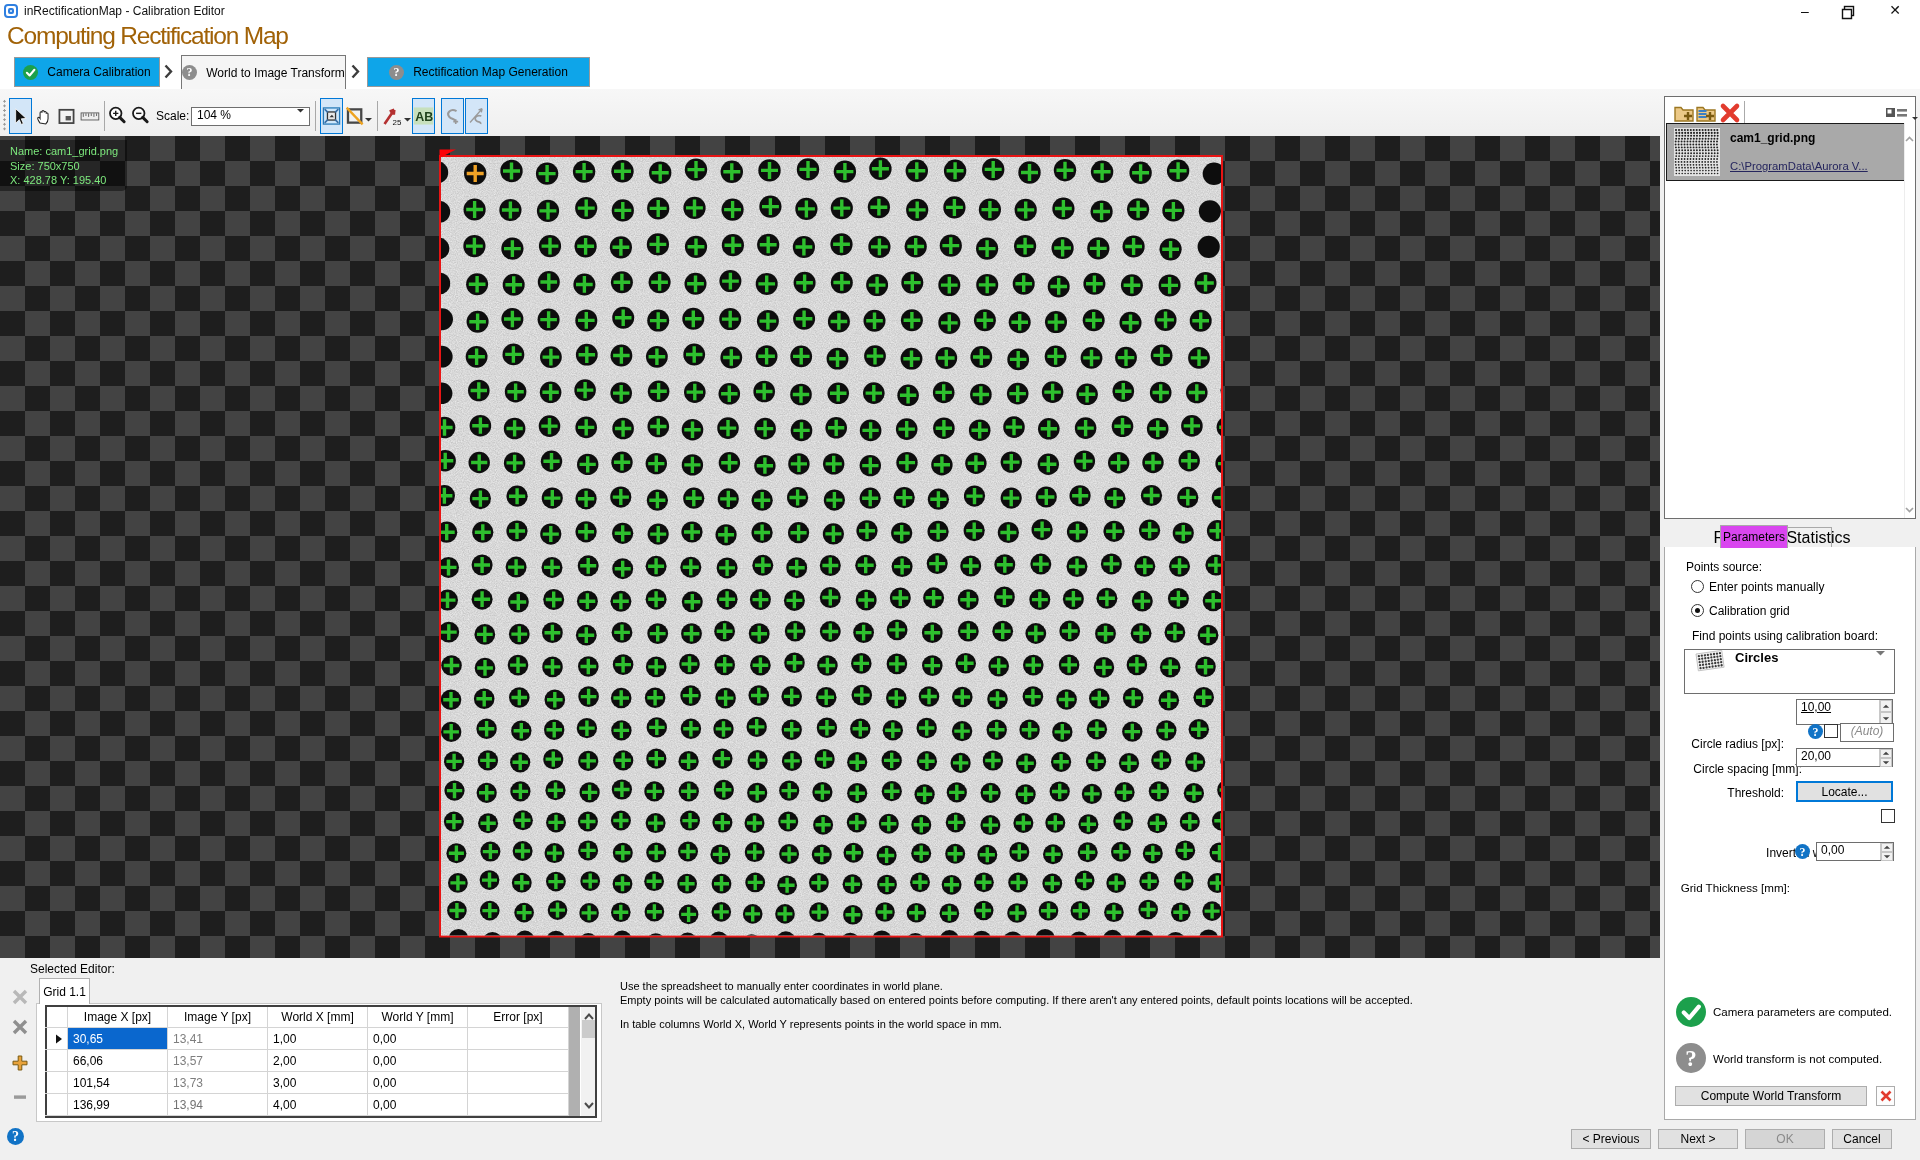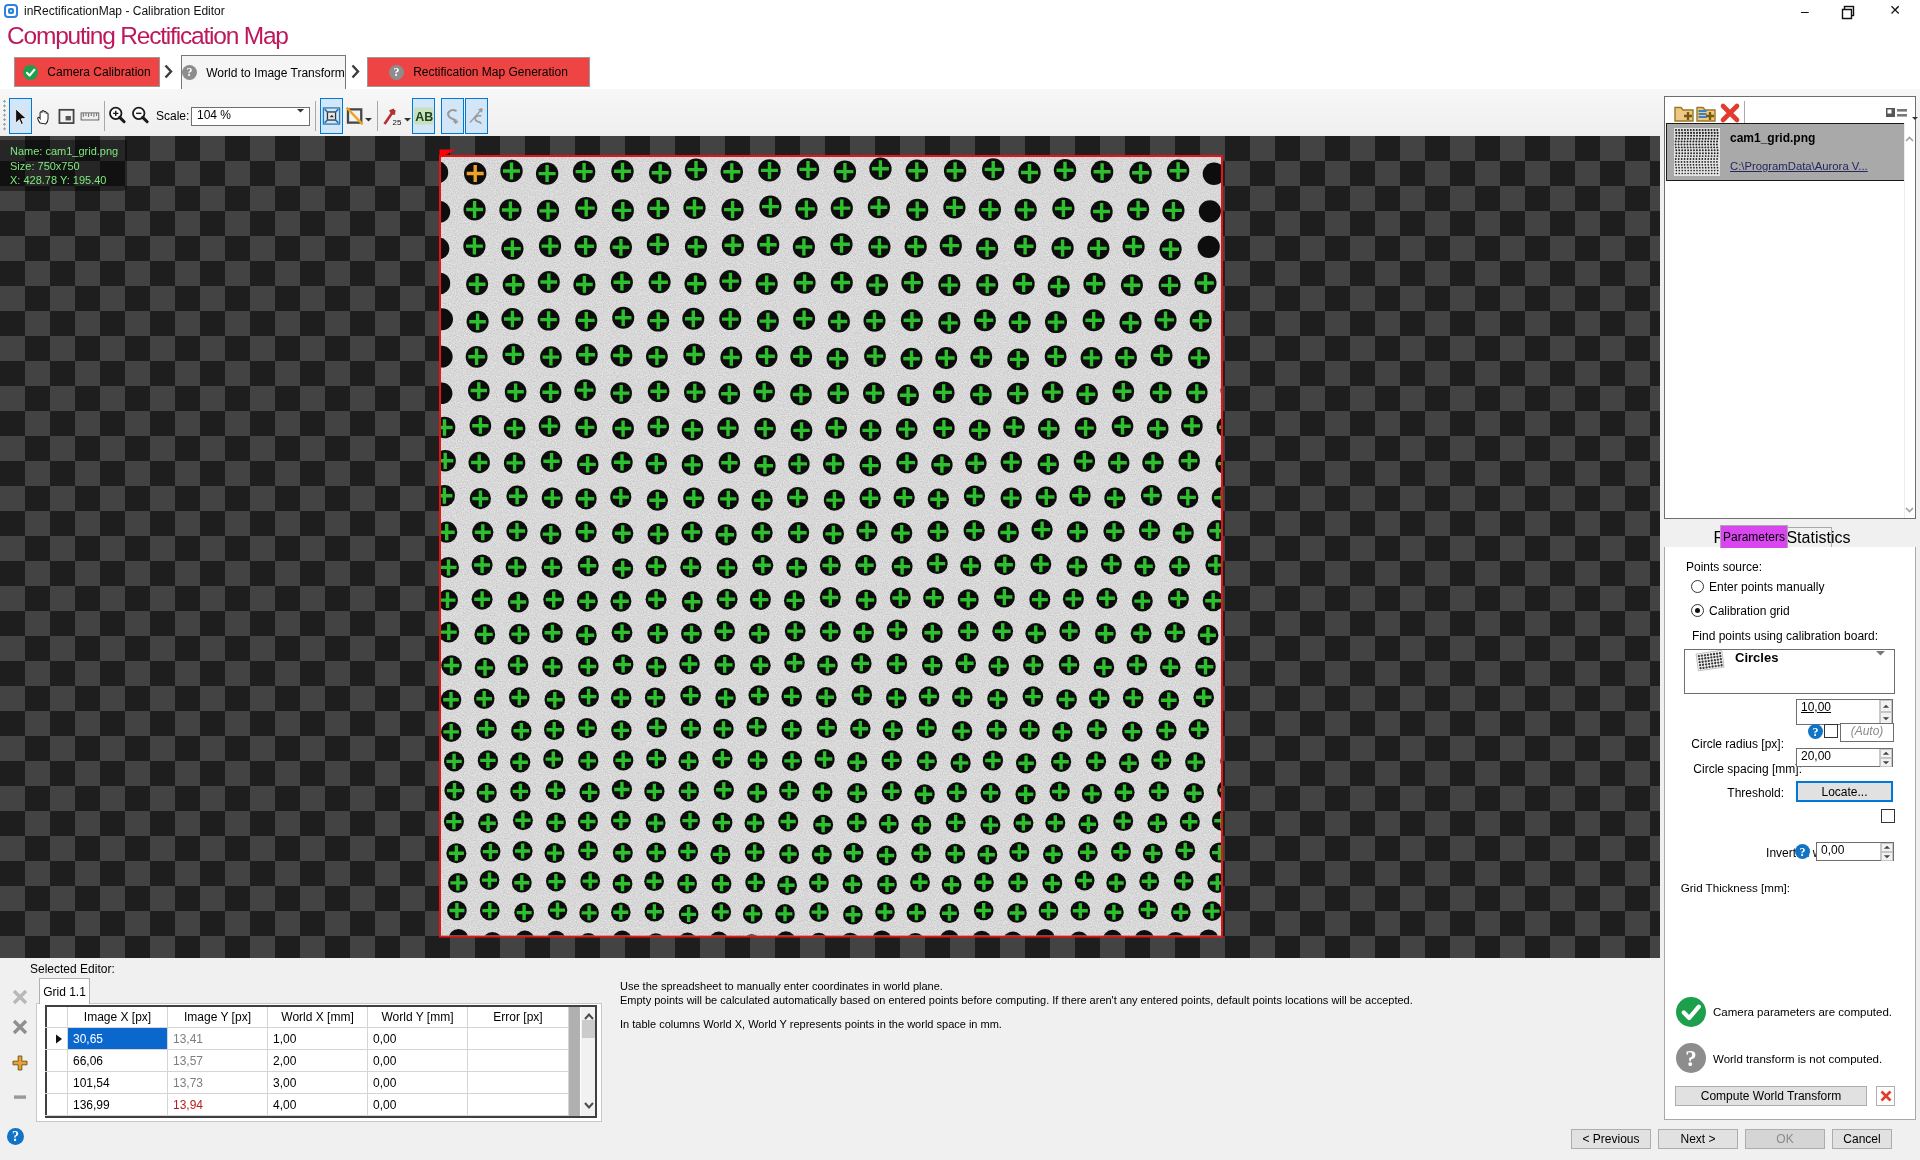--- a/index.html
+++ b/index.html
@@ -1,18 +1,18 @@
 <!DOCTYPE html>
 <html><head><meta charset="utf-8"><style>
 * { margin:0; padding:0; box-sizing:border-box; }
 html,body { width:1920px; height:1160px; overflow:hidden; background:#f0f0f0;
   font-family:"Liberation Sans", sans-serif; font-size:12px; color:#000; }
 .abs { position:absolute; }
 .hdr { left:0; top:0; width:1920px; height:89px; background:#fff; }
-.tab { position:absolute; background:#ef4444; border:1px solid #999; border-bottom:1px solid #999;
+.tab { position:absolute; background:#0ea5e9; border:1px solid #999; border-bottom:1px solid #999;
   display:flex; align-items:center; justify-content:center; gap:9px; font-size:12px; }
 .tabsel { background:#f5f5f5; border-color:#777; border-bottom:none; z-index:3; }
 .tbar { left:0; top:89px; width:1920px; height:47px;
   background:linear-gradient(#f7f7f7,#efefef); }
 .tbtn { position:absolute; top:9px; width:23px; height:36px; display:flex; align-items:center; justify-content:center; }
 .tsel { border:1px solid #0078d7; background:#d3e6f8; }
 .tsep { position:absolute; top:12px; width:1px; height:30px; background:#a8a8a8; }
 .canvas { left:0; top:136px; width:1660px; height:822px; overflow:hidden;
   background:conic-gradient(#1e1e1e 0.25turn, #434343 0.25turn 0.5turn, #1e1e1e 0.5turn 0.75turn, #434343 0.75turn) top left / 50px 50px repeat; }
 .tooltip { position:absolute; left:0px; top:4px; width:127px; height:51px; background:rgba(0,0,0,0.42);
@@ -41,21 +41,21 @@
 <div class="abs" style="left:4px;top:4px;width:14px;height:14px;border:2px solid #2f7fe0;border-radius:4px;background:#fff;"></div>
 <div class="abs" style="left:8px;top:8px;width:6px;height:6px;border:2px solid #2f7fe0;border-radius:2px;background:#bcd7f5;"></div>
 <div class="abs" style="left:24px;top:4px;font-size:12px;color:#111;">inRectificationMap - Calibration Editor</div>
 <div class="abs" style="left:1797px;top:3px;width:16px;text-align:center;font-size:14px;color:#111;">–</div>
 <div class="abs" style="left:1840px;top:4px;width:16px;height:16px;"><svg width="16" height="16" viewBox="0 0 16 16" style="" xmlns="http://www.w3.org/2000/svg">
       <rect x="4.5" y="2.5" width="9" height="9" fill="none" stroke="#111" stroke-width="1.4"></rect>
       <path d="M2.5 5.5 h9 v9 h-9 z" fill="#fff" stroke="#111" stroke-width="1.4"></path>
     </svg></div>
 <div class="abs" style="left:1887px;top:2px;width:16px;text-align:center;font-size:14px;color:#111;">✕</div>
 
-<div class="abs" style="left:7px;top:22px;font-size:24.5px;letter-spacing:-1.2px;color:#be185d;">Computing Rectification Map</div>
+<div class="abs" style="left:7px;top:22px;font-size:24.5px;letter-spacing:-1.2px;color:#a16207;">Computing Rectification Map</div>
 
 <div class="tab" style="left:14px;top:57px;width:146px;height:30px;">
     <svg width="15" height="15" viewBox="0 0 15 15" style="" xmlns="http://www.w3.org/2000/svg">
       <circle cx="7.5" cy="7.5" r="7.5" fill="#1ca04c"></circle>
       <path d="M3.9000000000000004 7.800000000000001 L6.6 10.5 L11.4 4.8" stroke="#fff" stroke-width="2.1" fill="none" stroke-linecap="round" stroke-linejoin="round"></path>
     </svg>
     <span>Camera Calibration</span>
   </div>
 <div class="abs" style="left:164px;top:64px;"><svg width="9" height="15" viewBox="0 0 9 15" style="" xmlns="http://www.w3.org/2000/svg">
       <path d="M1.5 1.5 L7 7.5 L1.5 13.5" stroke="#3c3c3c" stroke-width="2.4" fill="none"></path>
@@ -1735,21 +1735,21 @@
 <div class="cell" style="left:368px;top:1050px;width:100px;height:22px;">0,00</div>
 <div class="cell" style="left:468px;top:1050px;width:101px;height:22px;"></div>
 <div class="cell" style="left:45px;top:1072px;width:23px;height:22px;"></div>
 <div class="cell" style="left:68px;top:1072px;width:100px;height:22px;">101,54</div>
 <div class="cell" style="left:168px;top:1072px;width:100px;height:22px;color:#7e7e7e;">13,73</div>
 <div class="cell" style="left:268px;top:1072px;width:100px;height:22px;">3,00</div>
 <div class="cell" style="left:368px;top:1072px;width:100px;height:22px;">0,00</div>
 <div class="cell" style="left:468px;top:1072px;width:101px;height:22px;"></div>
 <div class="cell" style="left:45px;top:1094px;width:23px;height:22px;"></div>
 <div class="cell" style="left:68px;top:1094px;width:100px;height:22px;">136,99</div>
-<div class="cell" style="left:168px;top:1094px;width:100px;height:22px;color:#b91c1c;">13,94</div>
+<div class="cell" style="left:168px;top:1094px;width:100px;height:22px;color:#737373;">13,94</div>
 <div class="cell" style="left:268px;top:1094px;width:100px;height:22px;">4,00</div>
 <div class="cell" style="left:368px;top:1094px;width:100px;height:22px;">0,00</div>
 <div class="cell" style="left:468px;top:1094px;width:101px;height:22px;"></div>
 
 <div class="abs" style="left:569px;top:1007px;width:11px;height:109px;background:#b0b0b0;"></div>
 <div class="abs" style="left:581px;top:1007px;width:14px;height:109px;background:#f1f1f1;"></div>
 <div class="abs" style="left:581.5px;top:1020px;width:13px;height:18px;background:#cbcbcb;"></div>
 <div class="abs" style="left:583.5px;top:1009px;"><svg width="10" height="7" viewBox="0 0 10 7" style="" xmlns="http://www.w3.org/2000/svg">
       <path d="M1 6l4-4.5L9 6" stroke="#4a4a4a" stroke-width="2" fill="none"></path>
     </svg></div>

